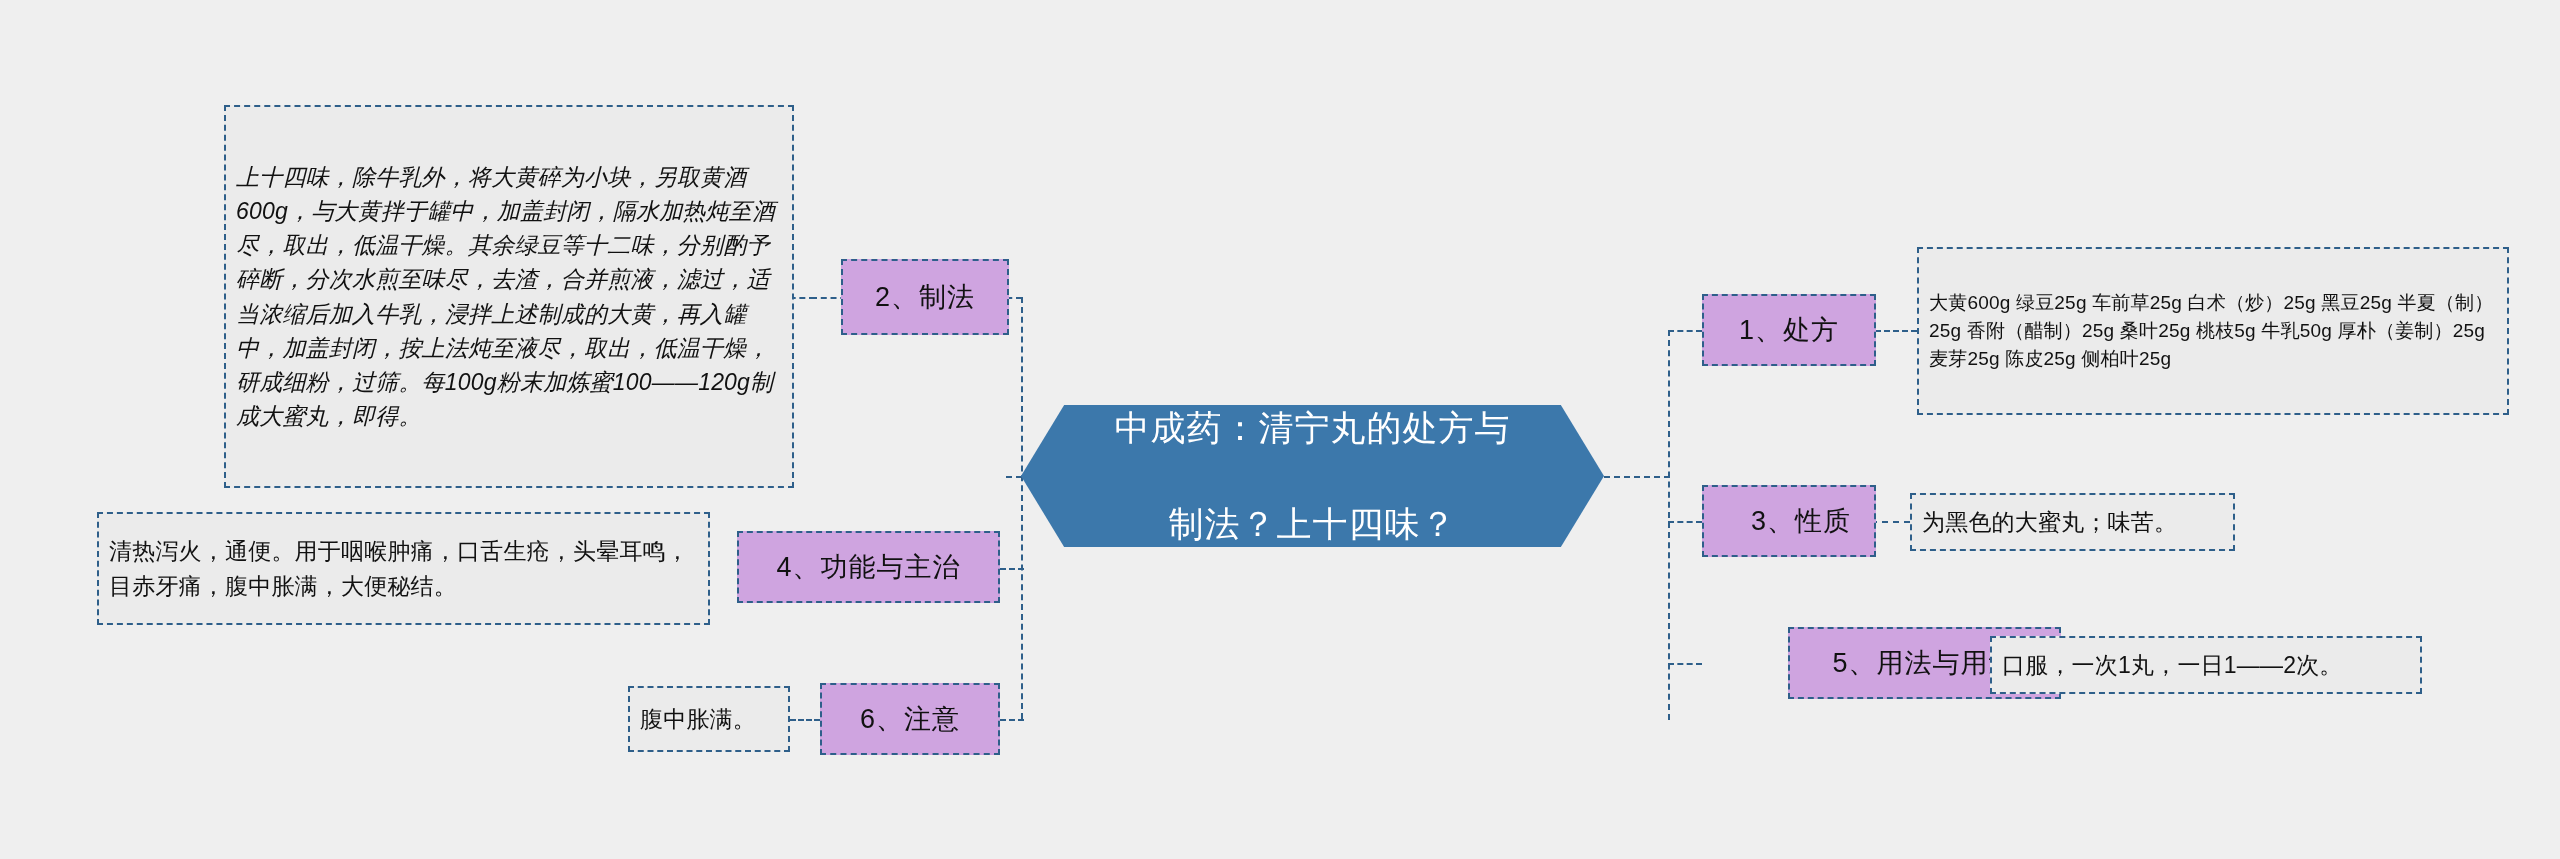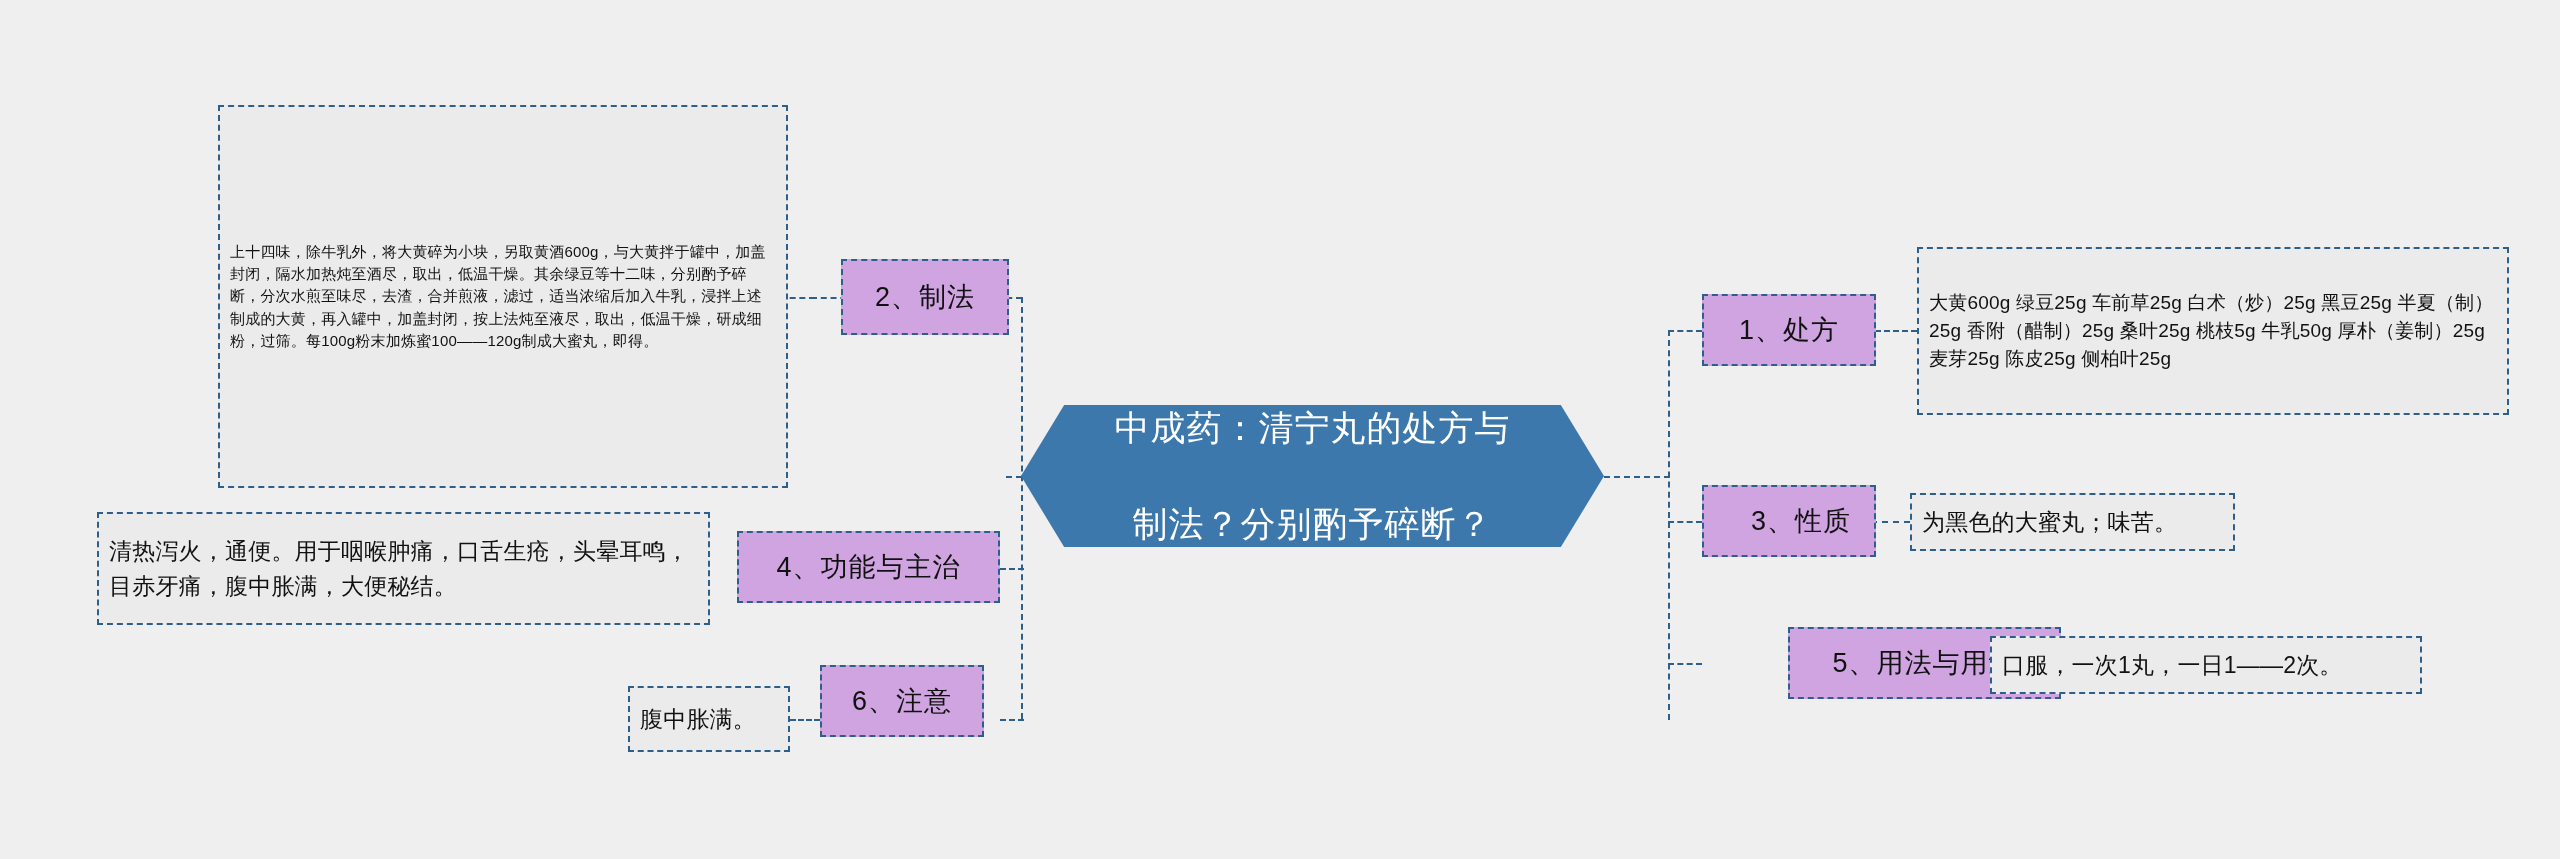--- a/index.html
+++ b/index.html
@@ -93,45 +93,45 @@
   <div class="hline" style="left:1668px;top:521px;width:34px;"></div>
   <div class="hline" style="left:1860px;top:521px;width:50px;"></div>
 
   <div class="hline" style="left:1668px;top:663px;width:34px;"></div>
   <div class="hline" style="left:1940px;top:663px;width:50px;"></div>
 
   <div class="center-wrap">
     <div class="center-shape"></div>
     <div class="center-text">
       <span>中成药：清宁丸的处方与</span>
-      <span>制法？分别酌予碎断？</span>
+      <span>制法？上十四味？</span>
     </div>
   </div>
 
-  <div class="node desc" style="left:218px;top:105px;width:570px;height:383px;font-size:15px;">
+  <div class="node desc" style="left:224px;top:105px;width:570px;height:383px;font-size:23px;font-style:italic;">
     <div class="inner">上十四味，除牛乳外，将大黄碎为小块，另取黄酒600g，与大黄拌于罐中，加盖封闭，隔水加热炖至酒尽，取出，低温干燥。其余绿豆等十二味，分别酌予碎断，分次水煎至味尽，去渣，合并煎液，滤过，适当浓缩后加入牛乳，浸拌上述制成的大黄，再入罐中，加盖封闭，按上法炖至液尽，取出，低温干燥，研成细粉，过筛。每100g粉末加炼蜜100——120g制成大蜜丸，即得。</div>
   </div>
 
   <div class="node topic" style="left:841px;top:259px;width:168px;height:76px;">
     <span>2、制法</span>
   </div>
 
   <div class="node desc" style="left:97px;top:512px;width:613px;height:113px;font-size:23px;">
     <div class="inner">清热泻火，通便。用于咽喉肿痛，口舌生疮，头晕耳鸣，目赤牙痛，腹中胀满，大便秘结。</div>
   </div>
 
   <div class="node topic" style="left:737px;top:531px;width:263px;height:72px;">
     <span>4、功能与主治</span>
   </div>
 
   <div class="node desc" style="left:628px;top:686px;width:162px;height:66px;font-size:23px;">
     <div class="inner">腹中胀满。</div>
   </div>
 
-  <div class="node topic" style="left:820px;top:665px;width:164px;height:72px;">
+  <div class="node topic" style="left:820px;top:683px;width:180px;height:72px;">
     <span>6、注意</span>
   </div>
 
   <div class="node topic" style="left:1702px;top:294px;width:174px;height:72px;">
     <span>1、处方</span>
   </div>
 
   <div class="node desc" style="left:1917px;top:247px;width:592px;height:168px;font-size:19px;">
     <div class="inner">大黄600g 绿豆25g 车前草25g 白术（炒）25g 黑豆25g 半夏（制）25g 香附（醋制）25g 桑叶25g 桃枝5g 牛乳50g 厚朴（姜制）25g 麦芽25g 陈皮25g 侧柏叶25g</div>
   </div>

